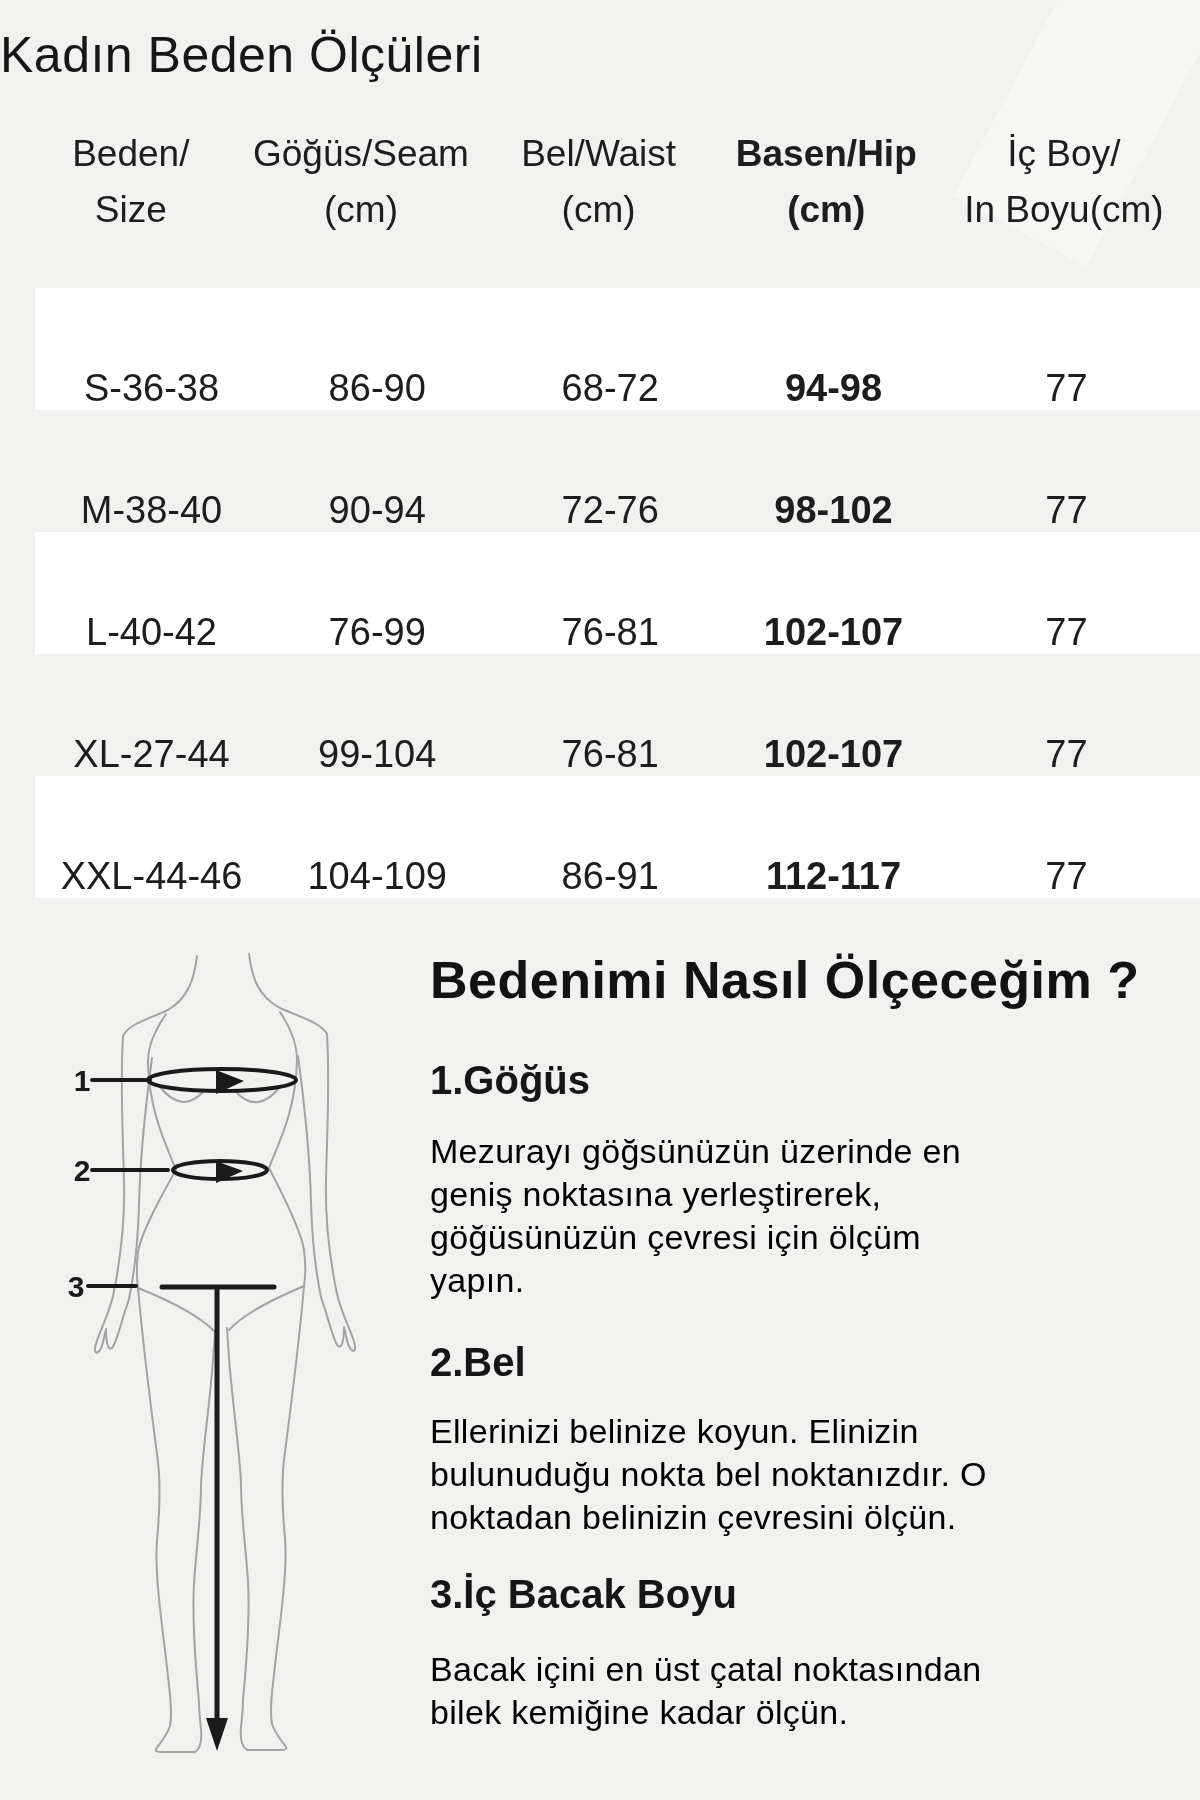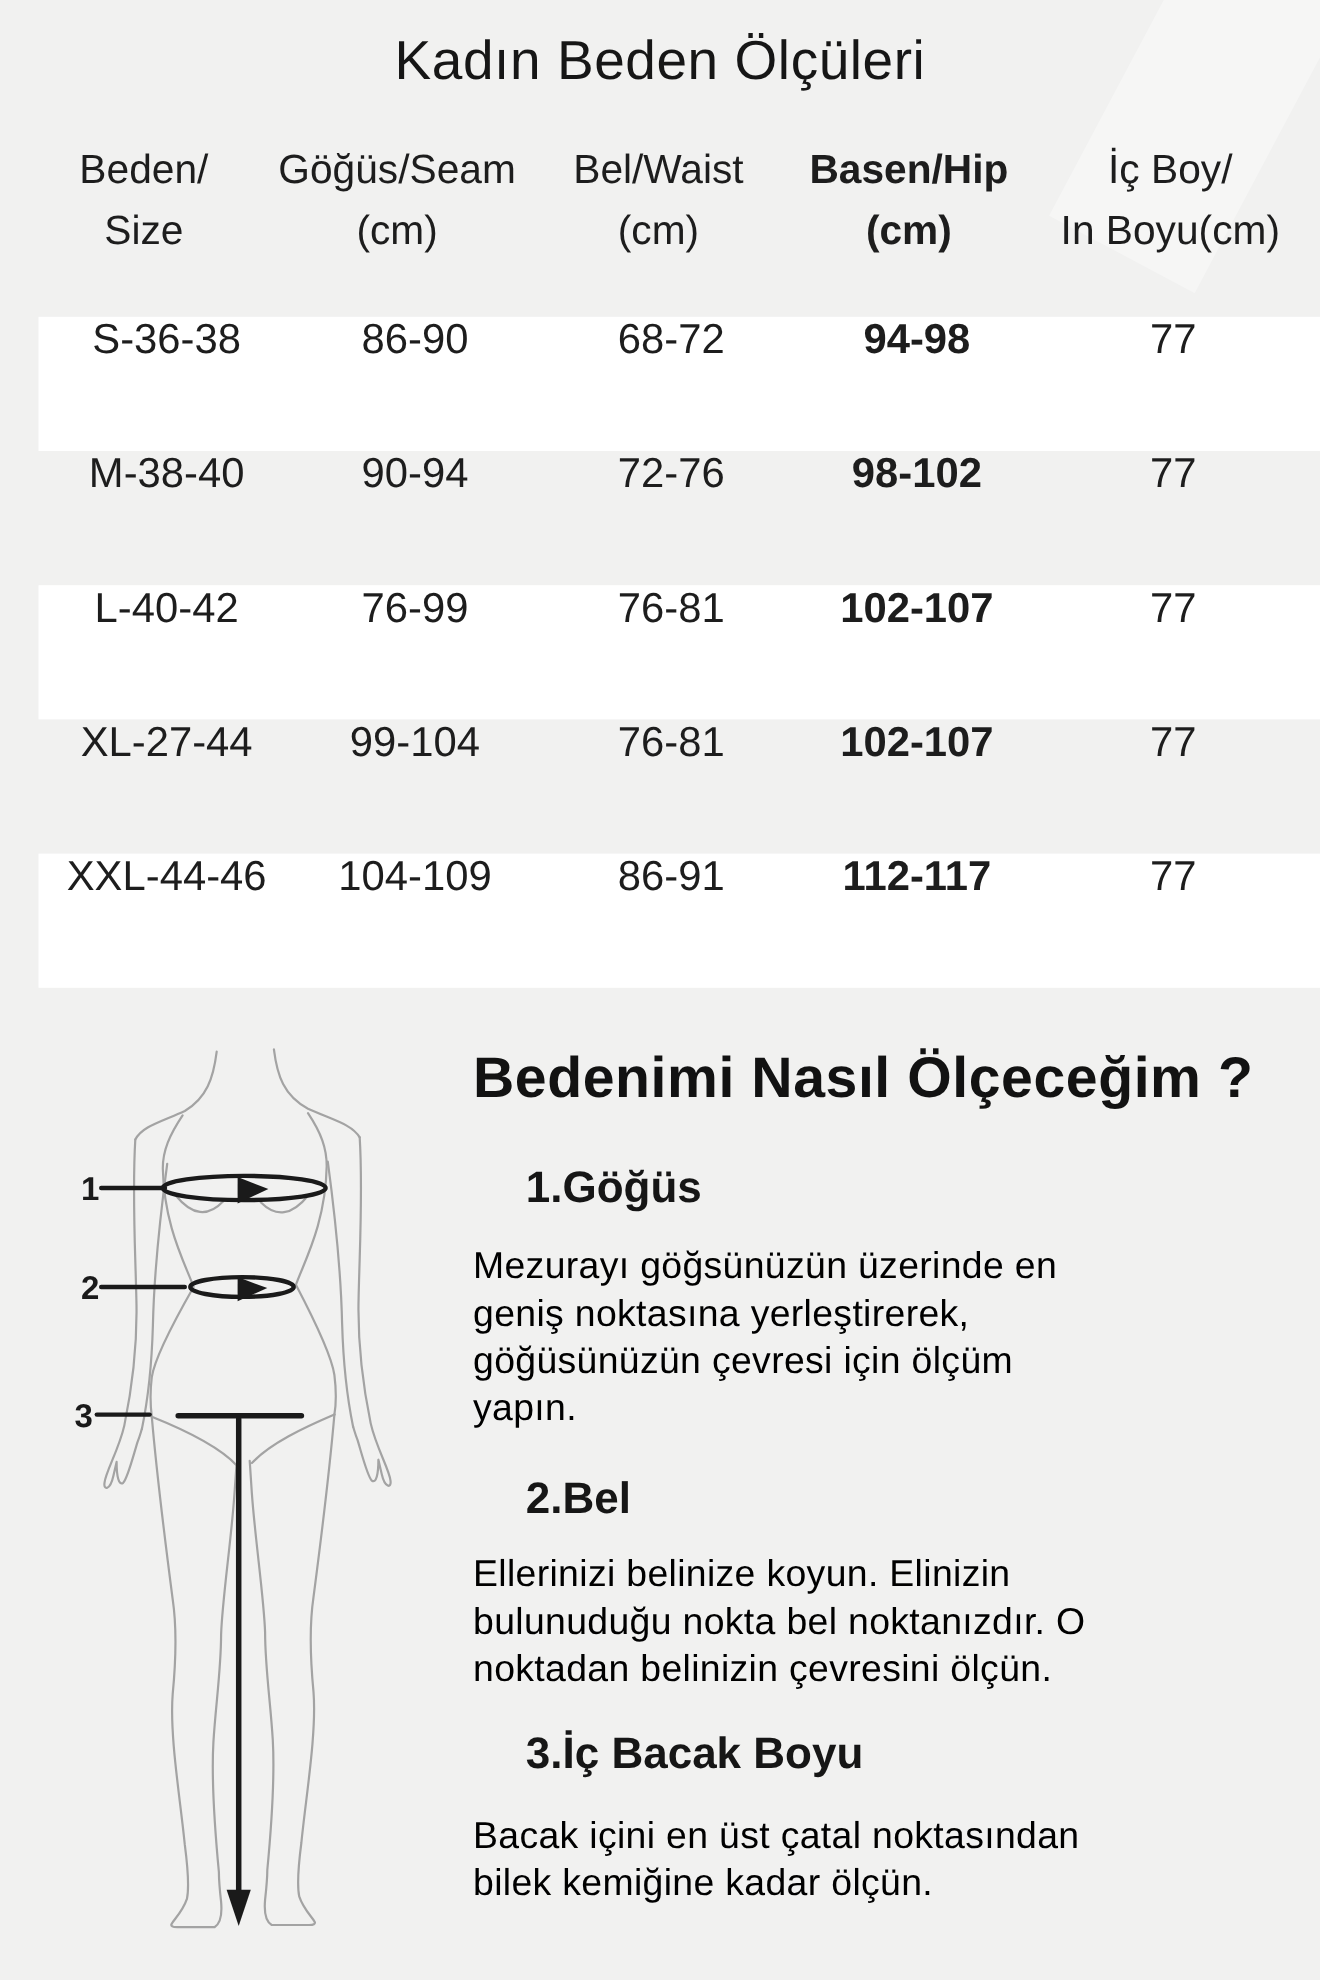--- a/index.html
+++ b/index.html
@@ -1,34 +1,34 @@
 <!DOCTYPE html>
 <html><head>
 <meta charset="utf-8">
 <style>
   html,body{margin:0;padding:0;}
   body{width:1200px;height:1800px;font-family:"Liberation Sans","DejaVu Sans",sans-serif;}
   .page{position:relative;width:1200px;height:1800px;background:#f1f1f0;overflow:hidden;}
   .streak{position:absolute;top:-70px;right:30px;width:150px;height:320px;
           background:rgba(255,255,255,.35);transform:rotate(28deg);}
-  .title{position:absolute;top:26px;left:0;width:1200px;text-align:center;
+  .title{position:absolute;top:26px;left:0;width:1200px;
          font-size:50px;color:#161616;letter-spacing:.5px;}
   
   .table{position:absolute;top:110px;left:0;width:1200px;}
   .thead{display:flex;height:178px;margin-left:12px;}
-  .trow{display:flex;height:122px;align-items:flex-start;margin-left:35px;}
+  .trow{display:flex;height:122px;align-items:flex-end;margin-left:35px;}
   .trow.alt{background:#ffffff;}
   .cell{text-align:center;color:#1d1d1d;font-size:38px;}
   .c0{width:240px;} .c1{width:225px;} .c2{width:255px;} .c3{width:205px;font-weight:bold;} .c4{width:275px;}
   .hcell{display:flex;flex-direction:column;justify-content:flex-start;padding-top:16px;
          line-height:56px;font-size:37px;}
   
   .gheading{position:absolute;left:430px;top:950px;font-size:52px;font-weight:bold;
             color:#121212;letter-spacing:.5px;}
-  .gtitle{position:absolute;left:430px;font-size:40px;font-weight:bold;color:#161616;margin-left:48px;}
+  .gtitle{position:absolute;left:430px;font-size:40px;font-weight:bold;color:#161616;}
   .gbody{position:absolute;left:430px;font-size:34px;color:#000000;line-height:43px;
          letter-spacing:.3px;}
   
   .figure{position:absolute;left:30px;top:950px;width:350px;height:840px;}
   .outline{fill:none;stroke:#a3a3a3;stroke-width:2;stroke-linecap:round;stroke-linejoin:round;}
   .anno{fill:none;stroke:#1a1a1a;stroke-linecap:round;}
   .anno-fill{fill:#1a1a1a;stroke:none;}
   .num{font-family:"Liberation Sans","DejaVu Sans",sans-serif;font-size:30px;font-weight:bold;
        fill:#1a1a1a;text-anchor:middle;}
 </style>

